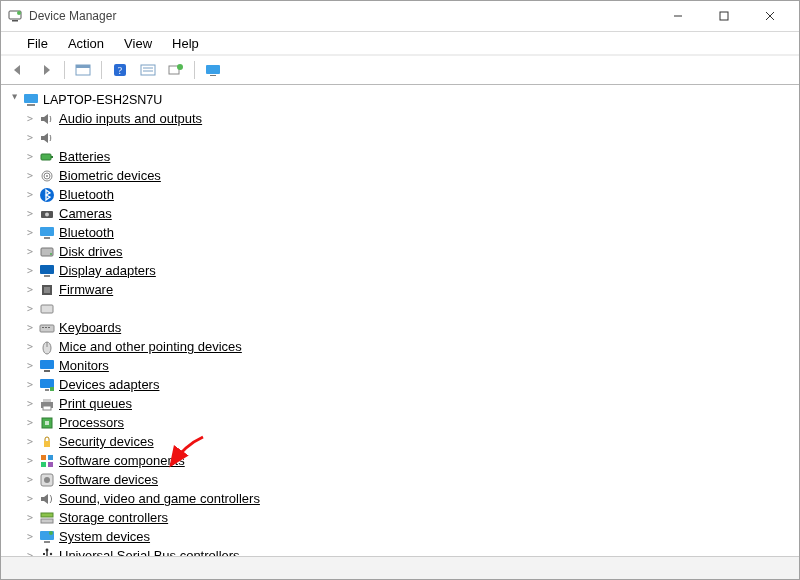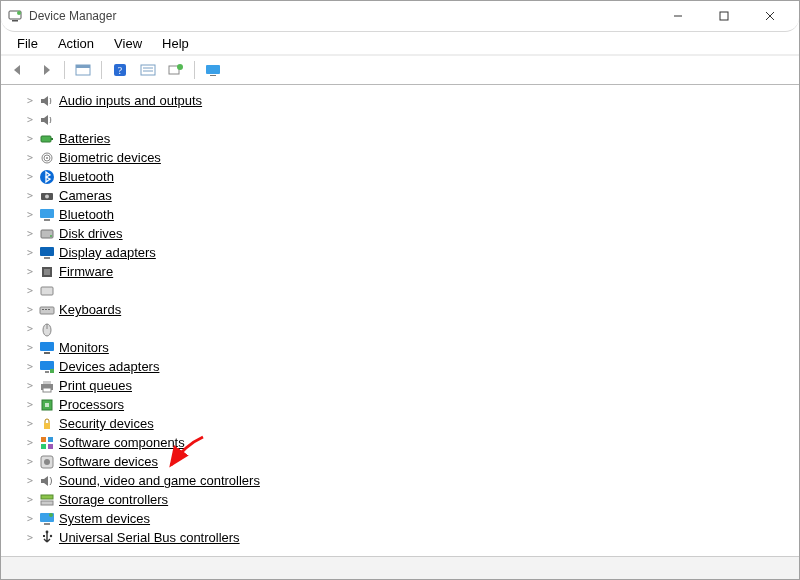--- a/index.html
+++ b/index.html
@@ -1,25 +1,25 @@
 <!DOCTYPE html>
 <html><head>
 <meta charset="utf-8">
 <style>
   html,body{margin:0;padding:0;font-family:"Segoe UI",Tahoma,sans-serif;font-size:12.5px;color:#000;background:#fff;}
   .window{width:800px;height:580px;box-sizing:border-box;border:1px solid #a0a0a0;display:flex;flex-direction:column;position:relative;background:#fff;}
   
-  .titlebar{height:30px;display:flex;align-items:center;padding:0 6px;border-bottom:1px solid #d8d8d8;border-radius:14px;}
+  .titlebar{height:30px;display:flex;align-items:center;padding:0 6px;border-bottom:1px solid #d8d8d8;}
   .titlebar .app-icon{width:16px;height:16px;margin-right:6px;display:flex;align-items:center;justify-content:center;}
   .titlebar .title{font-size:12px;color:#444;}
   .titlebar .spacer{flex:1;}
   .win-btn{width:46px;height:30px;display:flex;align-items:center;justify-content:center;color:#555;}
   .win-btn svg{width:10px;height:10px;}
   
-  .menubar{height:22px;display:flex;align-items:center;padding:0 6px;border-bottom:1px solid #eee;}
+  .menubar{height:22px;display:flex;align-items:center;padding:0 16px;border-bottom:1px solid #eee;}
   .menu-item{padding:2px 10px;font-size:13px;}
   
   .toolbar{height:28px;display:flex;align-items:center;padding:0 4px;border-bottom:1px solid #b8b8b8;border-top:1px solid #eee;gap:2px;}
   .tb-btn{width:24px;height:22px;display:flex;align-items:center;justify-content:center;border:1px solid transparent;border-radius:2px;}
   .tb-sep{width:1px;height:18px;background:#ccc;margin:0 3px;}
   
   .tree-wrap{flex:1;overflow:auto;padding:6px 0 0 4px;position:relative;}
   .root-row{display:flex;align-items:center;height:18px;padding-left:4px;}
   .root-row .exp{width:12px;font-size:10px;color:#777;transform:rotate(90deg);}
   .root-row .pc-icon{width:16px;height:16px;margin:0 4px 0 2px;}
@@ -115,20 +115,30 @@
     <div class="tb-sep"></div>
     <div class="tb-btn">
         <svg width="16" height="14" viewBox="0 0 16 14">
           <rect x="1" y="2" width="14" height="9" rx="1" fill="#3aa0e8"></rect>
           <rect x="5" y="12" width="6" height="1" fill="#777"></rect>
         </svg>
       </div>
   </div>
 
   <div class="tree-wrap">
+    <div class="root-row">
+      <span class="exp">▸</span>
+      <span class="pc-icon">
+        <svg viewBox="0 0 16 16">
+            <rect x="1" y="2" width="14" height="9" rx="1" fill="#3aa0e8"></rect>
+            <rect x="4" y="12" width="8" height="2" fill="#888"></rect>
+          </svg>
+      </span>
+      <span>LAPTOP-ESH2SN7U</span>
+    </div>
     <div class="cat-list" id="cat-list">
         <div class="cat-row">
           <span class="chevron">&gt;</span>
           <span class="icon">
             <svg viewBox="0 0 16 16" width="16" height="16">
               <path d="M2 6h3l4-3v10l-4-3H2z" fill="#777"></path>
               <path d="M11 5c1 1 1 5 0 6" stroke="#777" fill="none"></path>
             </svg>
           </span>
           <span class="label">Audio inputs and outputs</span>
@@ -244,20 +254,21 @@
           <span class="label">Keyboards</span>
         </div>
         <div class="cat-row">
           <span class="chevron">&gt;</span>
           <span class="icon">
             <svg viewBox="0 0 16 16" width="16" height="16">
               <ellipse cx="8" cy="9" rx="4" ry="6" fill="#ddd" stroke="#888"></ellipse>
               <line x1="8" y1="3" x2="8" y2="8" stroke="#888"></line>
             </svg>
           </span>
+          <span class="label">Mice and other pointing devices</span>
         </div>
         <div class="cat-row">
           <span class="chevron">&gt;</span>
           <span class="icon">
             <svg viewBox="0 0 16 16" width="16" height="16">
               <rect x="1" y="2" width="14" height="9" rx="1" fill="#1e88e5"></rect>
               <rect x="5" y="12" width="6" height="2" fill="#666"></rect>
             </svg>
           </span>
           <span class="label">Monitors</span>

